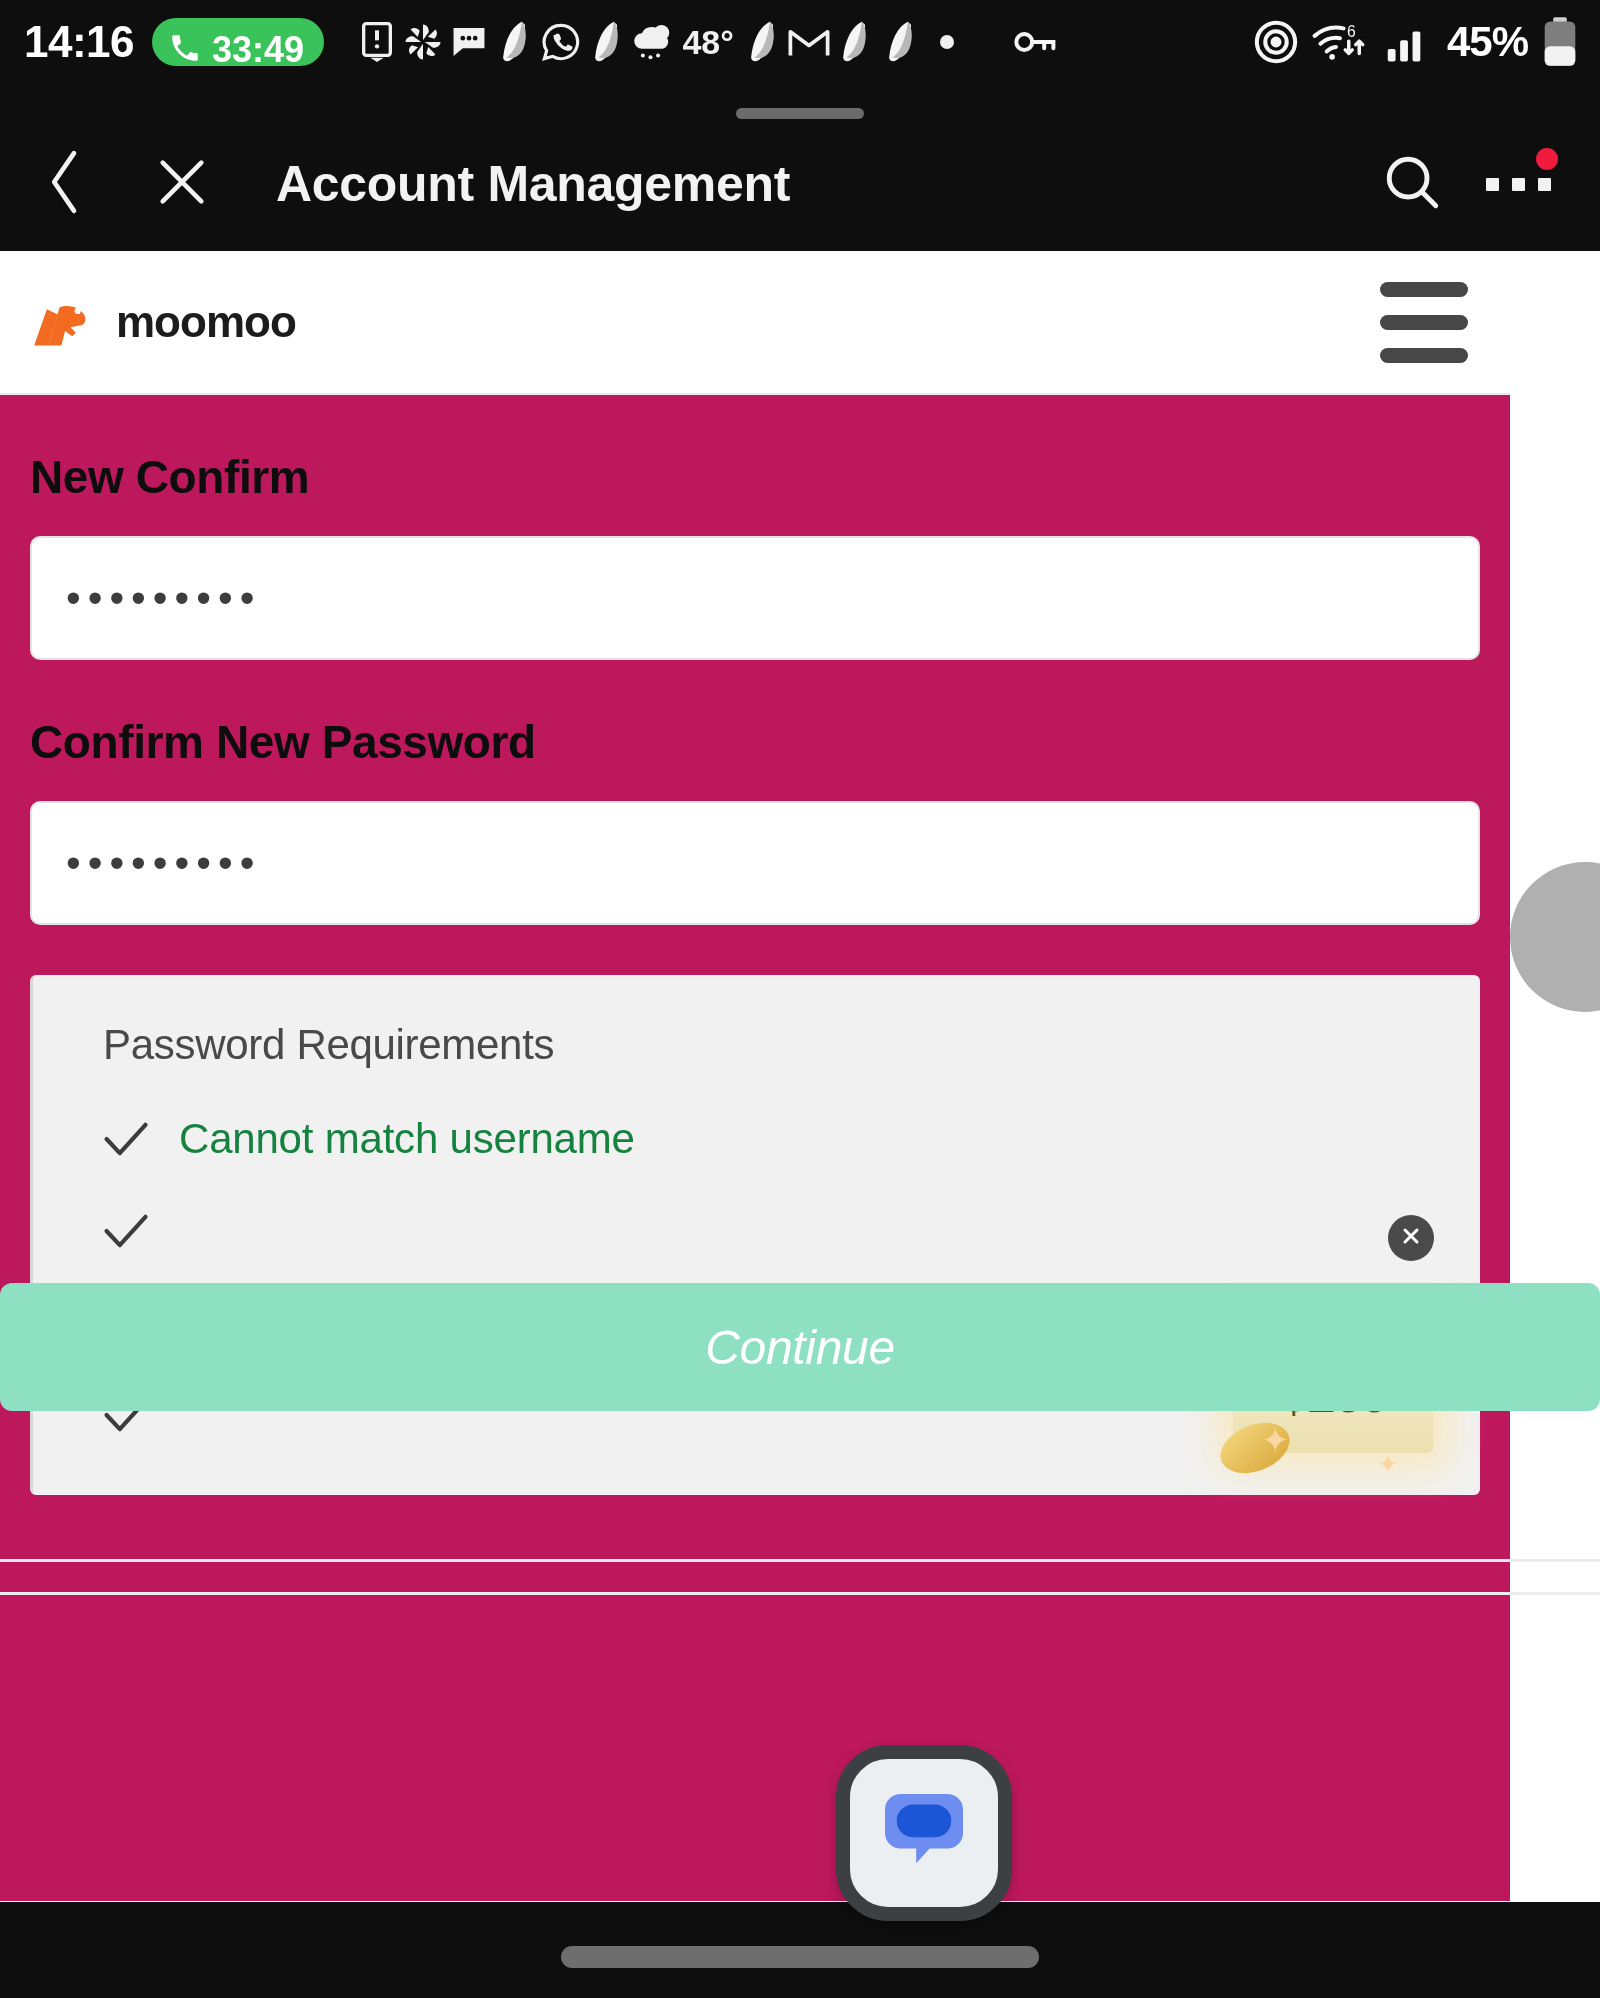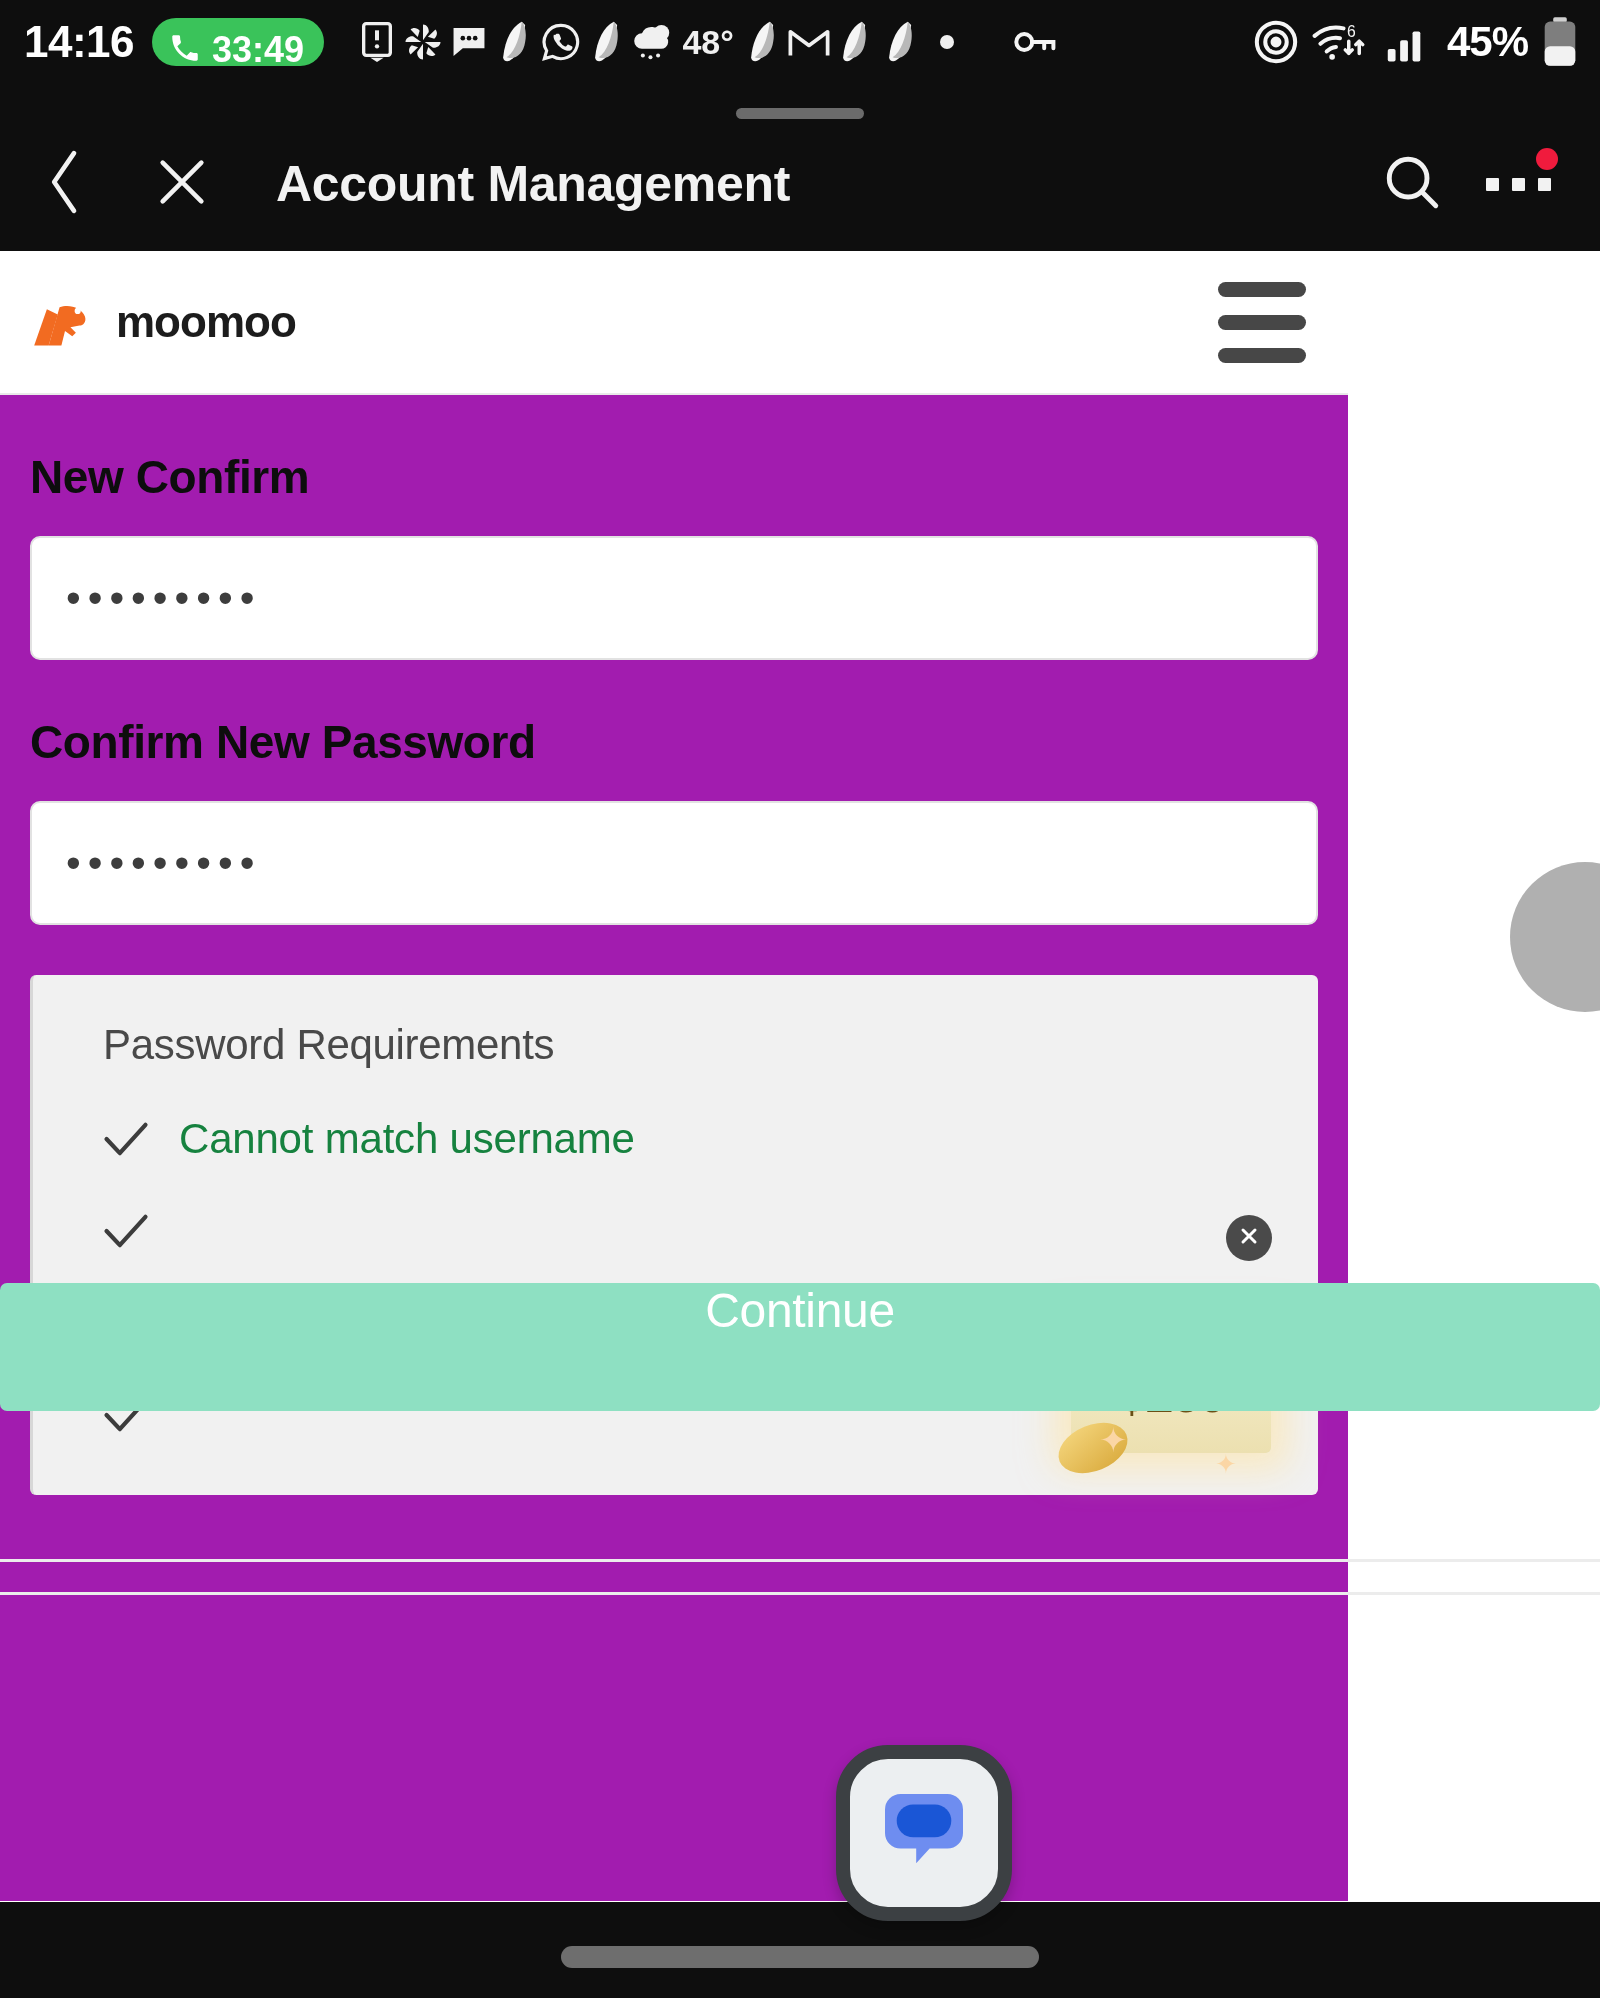--- a/index.html
+++ b/index.html
@@ -138,23 +138,23 @@
     top: 4px; right: 6px;
     width: 22px; height: 22px;
     border-radius: 50%;
     background: #f01b3d;
   }
 
   
   .webview {
     position: absolute;
     top: 251px; left: 0;
-    width: 1348px;
+    width: 1510px;
     height: 1650px;
-    background: #a21caf;
+    background: #be185d;
   }
 
   .brandbar {
     position: relative;
     height: 144px;
     background: #ffffff;
     border-bottom: 2px solid #e9e9e9;
     display: flex;
     align-items: center;
     padding: 0 38px 0 28px;
@@ -305,25 +305,26 @@
   .div-a { position: absolute; left: 0; top: 1308px; width: 1600px; height: 3px; background: #ececec; }
   .div-b { position: absolute; left: 0; top: 1341px; width: 1600px; height: 3px; background: #ececec; }
 
   
   .continue-btn {
     position: absolute;
     left: 0; top: 1032px;
     width: 1600px;
     height: 128px;
     background: #8ee0c2;
-    border-radius: 7px;
+    border-radius: 12px;
     border: none;
     display: flex;
-    align-items: flex-start;
+    align-items: center;
     justify-content: center;
+    font-style: italic;
   }
   .continue-btn span {
     font-size: 48px;
     color: #ffffff;
     letter-spacing: -0.3px;
   }
 
   
   .msg-bubble {
     position: absolute;

